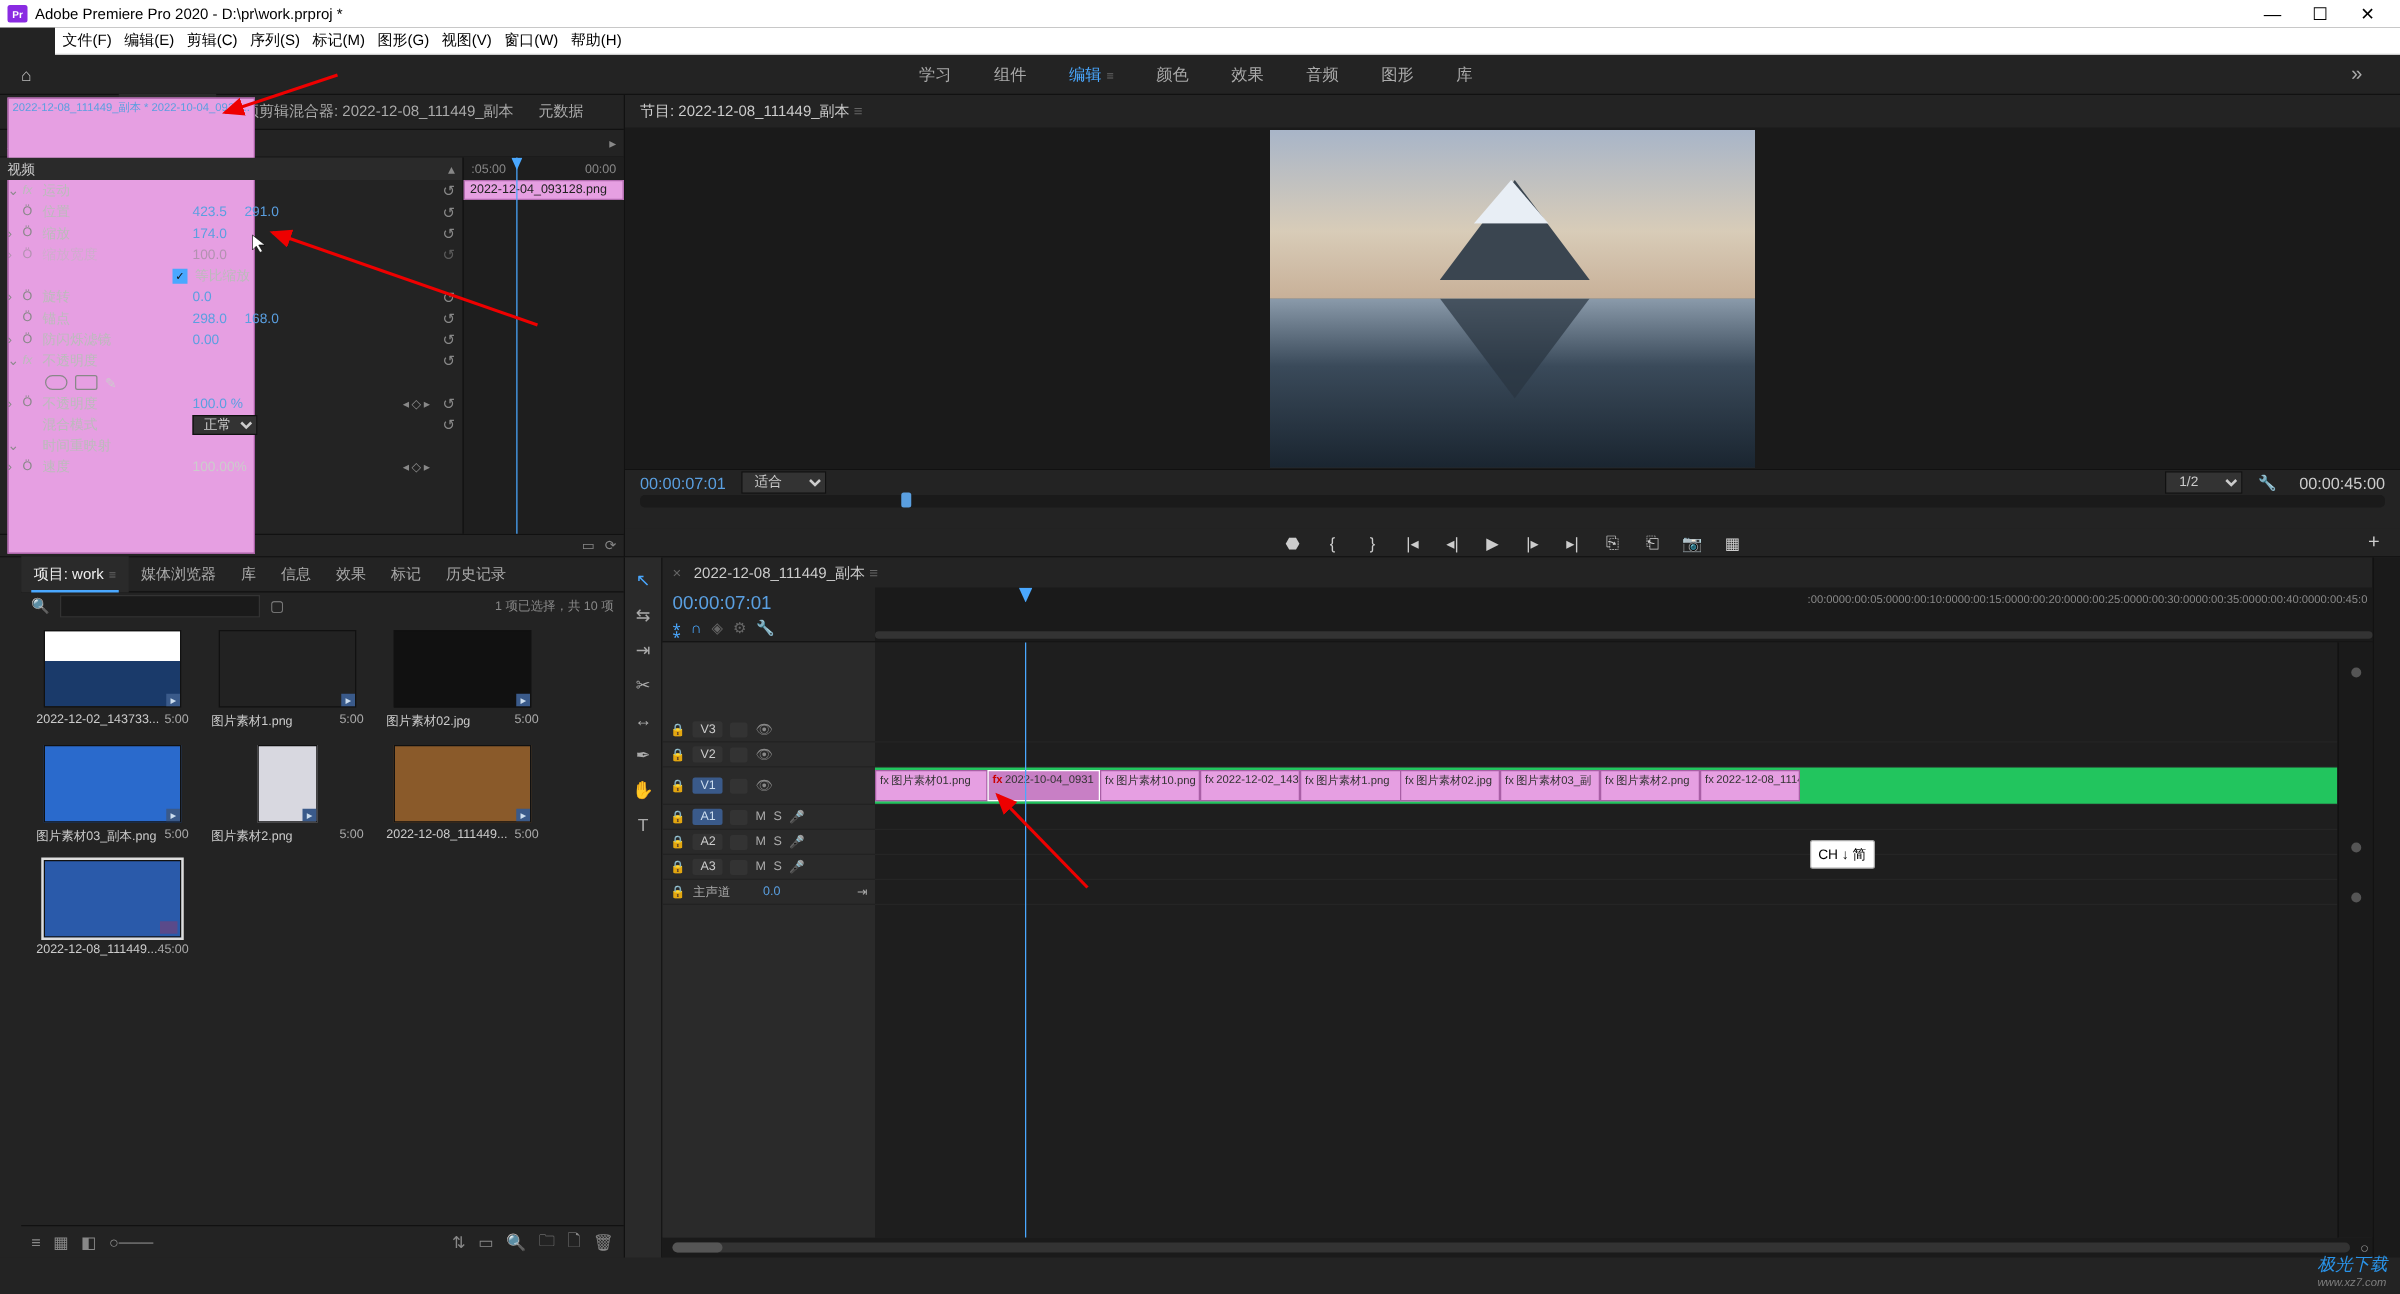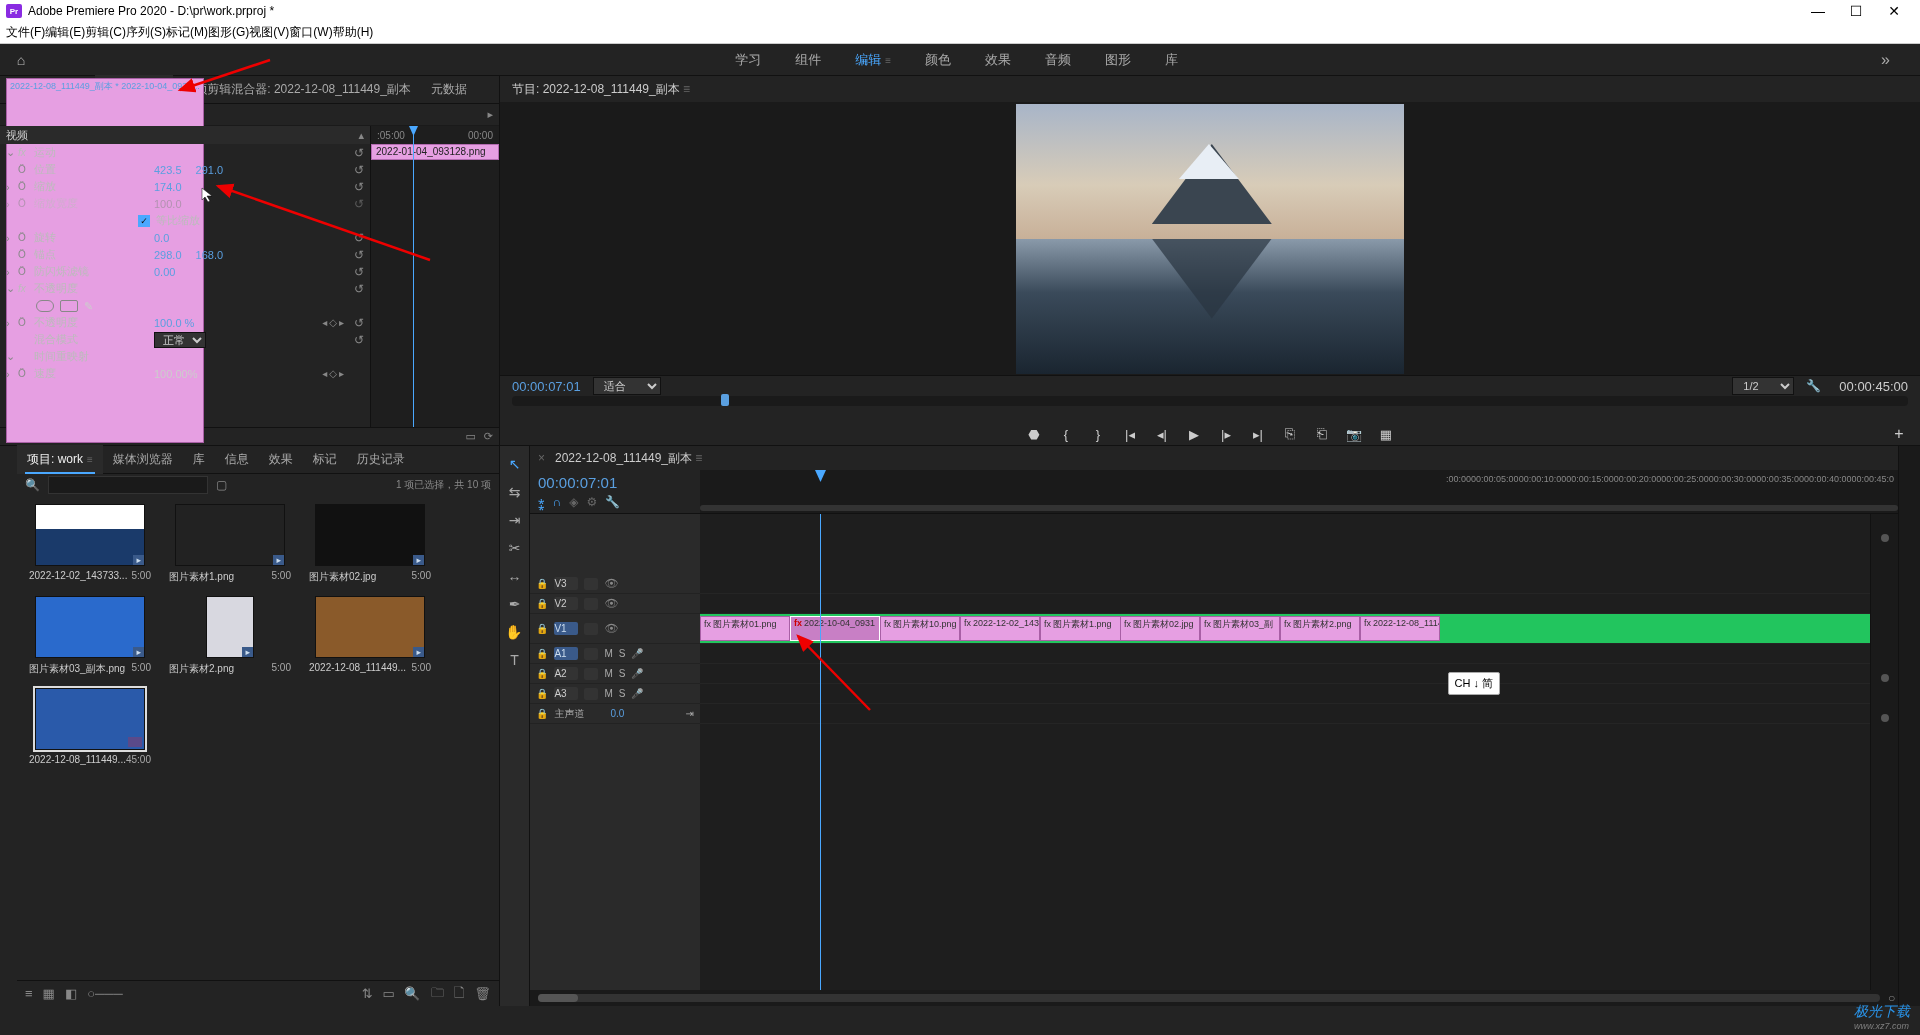--- a/index.html
+++ b/index.html
@@ -6,21 +6,21 @@
 body { width: 1920px; height: 1035px; background: #232323; color: #ccc; font-size: 12px; overflow: hidden; position: relative; }
 
 
 .titlebar { height: 22px; background: #fff; color: #000; display: flex; align-items: center; padding: 0 6px; }
 .titlebar .app-icon { width: 16px; height: 14px; background: #8a2be2; color: #fff; font-size: 8px; font-weight: bold; display: flex; align-items: center; justify-content: center; border-radius: 2px; margin-right: 6px; }
 .titlebar .title-text { font-size: 12px; }
 .winbtns { margin-left: auto; display: flex; gap: 18px; font-size: 14px; padding-right: 10px; }
 .winbtns span { width: 20px; text-align: center; cursor: pointer; }
 
 
-.menubar { height: 22px; background: #fff; color: #000; display: flex; align-items: center; padding: 0 6px; font-size: 12px; border-bottom: 1px solid #ccc;}
+.menubar { height: 22px; background: #fff; color: #000; display: flex; align-items: center; padding: 0 6px; gap: 10px; font-size: 12px; border-bottom: 1px solid #ccc; margin-left: 44px;}
 .menubar span { cursor: pointer; }
 
 
 .workspace-bar { height: 32px; background: #232323; display: flex; align-items: center; padding: 0 10px; border-bottom: 1px solid #111;}
 .home-icon { width: 22px; height: 20px; color: #bbb; font-size: 14px; display:flex; align-items:center; justify-content:center; }
 .ws-tabs { flex: 1; display: flex; justify-content: center; gap: 30px; }
 .ws-tab { color: #aaa; font-size: 13px; cursor: pointer; padding: 4px 2px; position: relative; }
 .ws-tab.active { color: #4aa8ff; }
 .ws-tab.active::after { content: ""; position: absolute; left: 0; right: 0; bottom: -7px; height: 2px; background: #4aa8ff; }
 .ws-tab .menu-ind { color: #666; margin-left: 4px; font-size: 10px; }
@@ -129,21 +129,21 @@
 .tl-head-left .tc { color: #5a9fe0; font-size: 15px;}
 .tl-head-left .snap-row { display: flex; gap: 8px; margin-top: 4px; color: #4aa8ff; font-size: 12px;}
 .tl-head-left .snap-row span.off { color: #666;}
 .tl-ruler { flex: 1; position: relative; background: #1a1a1a;}
 .tl-ruler .ticks { position: absolute; top: 4px; left: 0; right: 0; display: flex; justify-content: flex-end; font-size: 9px; color: #888; padding: 0 4px;}
 .tl-ruler .zoom-bar { position: absolute; bottom: 2px; left: 0; right: 0; height: 6px; background: #333; border-radius: 3px;}
 .tl-tracks-area { flex: 1; display: flex; position: relative;}
 .tl-track-headers { width: 170px; background: #2a2a2a;}
 .track-head-row { height: 20px; display: flex; align-items: center; gap: 6px; padding: 0 6px; font-size: 10px; color: #aaa; border-bottom: 1px solid #222;}
 .track-head-row .lock { color: #666;}
-.track-head-row .tname { width: 24px; background: #333; color: #ccc; font-size: 10px; padding: 1px 0; border-radius: 2px;}
+.track-head-row .tname { width: 24px; text-align: center; background: #333; color: #ccc; font-size: 10px; padding: 1px 0; border-radius: 2px;}
 .track-head-row .tname.v1 { background: #3a5a8a; color: #cde;}
 .track-head-row .tgl { width: 14px; height: 12px; background: #333; border-radius: 2px;}
 .track-head-row .eye { color: #888; font-size: 11px;}
 .tl-tracks { flex: 1; background: #1e1e1e; position: relative;}
 .tl-tracks .track-lane { height: 20px; border-bottom: 1px solid #252525; position: relative;}
 .tl-tracks .track-lane.v1 { height: 30px; background: #22c55e;}
 .clip { position: absolute; top: 2px; bottom: 2px; background: #e69fe2; border: 1px solid #a85fa5; font-size: 9px; color: #333; padding: 1px 3px; overflow: hidden; white-space: nowrap;}
 .clip.sel { background: #c87fc5; border-color: #fff;}
 .clip .fx-bad { color: #c00; font-weight: bold; margin-right: 2px;}
 .tl-playhead { position: absolute; top: 0; bottom: 0; left: 120px; width: 1px; background: #4aa8ff;}
@@ -343,21 +343,21 @@
               <span>▸</span>
             </span>
           </div>
       </div>
 
       <div class="ec-mini-tl">
         <div class="ruler">
             <span>:05:00</span>
             <span>00:00</span>
           </div>
-        <div class="clipbar">2022-01-04_093128.png</div>
+        <div class="clipbar">2022-12-04_093128.png</div>
         <div class="playhead"></div>
       </div>
 
       <div class="cursor-overlay" style="left:200px; top:60px;">
         <svg width="16" height="16">
             <path d="M2 2 L2 14 L5 11 L8 16 L10 15 L7 10 L12 10 Z" fill="#fff" stroke="#000" stroke-width="0.5"></path>
           </svg>
       </div>
     </div>
     <div class="ec-footer">

